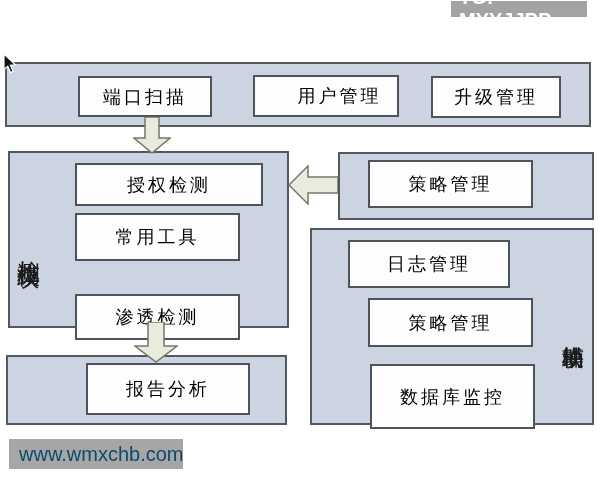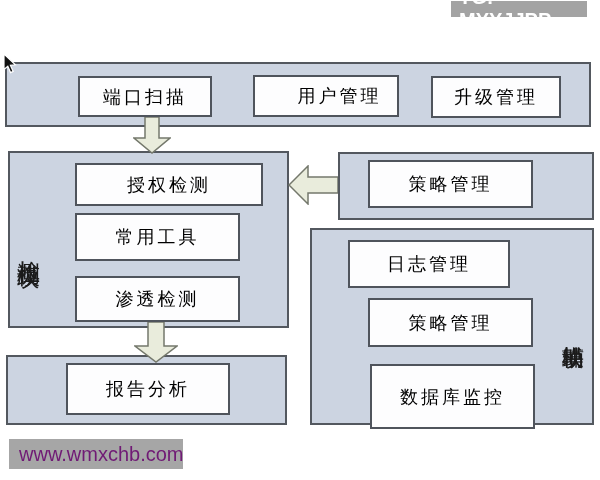--- a/index.html
+++ b/index.html
@@ -80,23 +80,23 @@
   <div class="node" style="left:78px; top:76px; width:134px; height:41px;">端口扫描</div>
 
   <div class="node" style="left:253px; top:75px; width:146px; height:42px;padding-left:27px;">用户管理</div>
 
   <div class="node" style="left:431px; top:76px; width:130px; height:42px;">升级管理</div>
 
   <div class="node" style="left:75px; top:163px; width:188px; height:43px;">授权检测</div>
 
   <div class="node" style="left:75px; top:213px; width:165px; height:48px;">常用工具</div>
 
-  <div class="node" style="left:75px; top:276px; width:165px; height:46px;">渗透检测</div>
+  <div class="node" style="left:75px; top:294px; width:165px; height:46px;">渗透检测</div>
 
-  <div class="node" style="left:66px; top:363px; width:164px; height:52px;">报告分析</div>
+  <div class="node" style="left:86px; top:363px; width:164px; height:52px;">报告分析</div>
 
   <div class="node" style="left:368px; top:160px; width:165px; height:48px;">策略管理</div>
 
   <div class="node" style="left:348px; top:240px; width:162px; height:48px;">日志管理</div>
 
   <div class="node" style="left:368px; top:298px; width:165px; height:49px;">策略管理</div>
 
   <div class="node" style="left:370px; top:364px; width:165px; height:65px;">数据库监控</div>
 
   <svg class="arrow" style="left:133px; top:117px;" width="38" height="37" viewBox="0 0 38 37">
@@ -106,19 +106,19 @@
   <svg class="arrow" style="left:134px; top:322px;" width="44" height="41" viewBox="0 0 44 41">
     <polygon points="14,0 30,0 30,24 43,24 22,40 1,24 14,24" fill="#e9ecdc" stroke="#74786c" stroke-width="1.5"></polygon>
   </svg>
 
   <svg class="arrow" style="left:288px; top:165px;" width="50" height="40" viewBox="0 0 50 40">
     <polygon points="50,12 20,12 20,1 1,20 20,39 20,28 50,28" fill="#e9ecdc" stroke="#74786c" stroke-width="1.5"></polygon>
   </svg>
 
   <div class="wm-badge" style="left:451px; top:1px; width:136px; height:16px; padding-left:8px; box-sizing:border-box;font-weight:bold;">TG: MYYJJPP</div>
 
-  <div class="wm-badge" style="left:9px; top:439px; width:174px; height:30px; padding-left:10px; box-sizing:border-box; background:#a6a6a6; color:#701a75;text-align:center;">www.wmxchb.com</div>
+  <div class="wm-badge" style="left:9px; top:439px; width:174px; height:30px; padding-left:10px; box-sizing:border-box; background:#a6a6a6; color:#0c4a6e;text-align:center;">www.wmxchb.com</div>
 
   <svg class="cursor" style="left:2px; top:53px;" width="16" height="22" viewBox="0 0 16 22">
     <path d="M2,1 L2,16.5 L5.8,13.2 L8.6,19.6 L11.2,18.4 L8.4,12.2 L13.4,11.8 Z" fill="#111111" stroke="#ffffff" stroke-width="1.2"></path>
   </svg>
 
 </div>
 
 </body></html>

